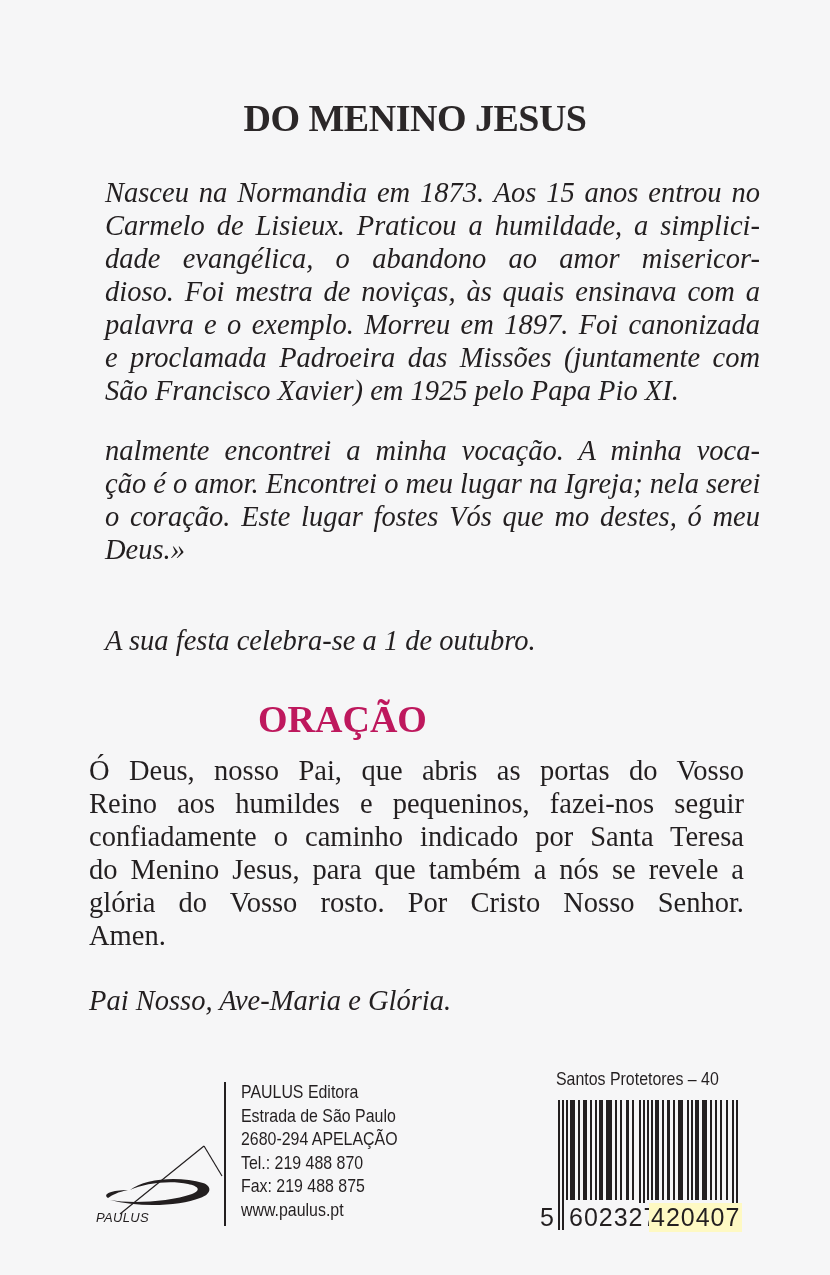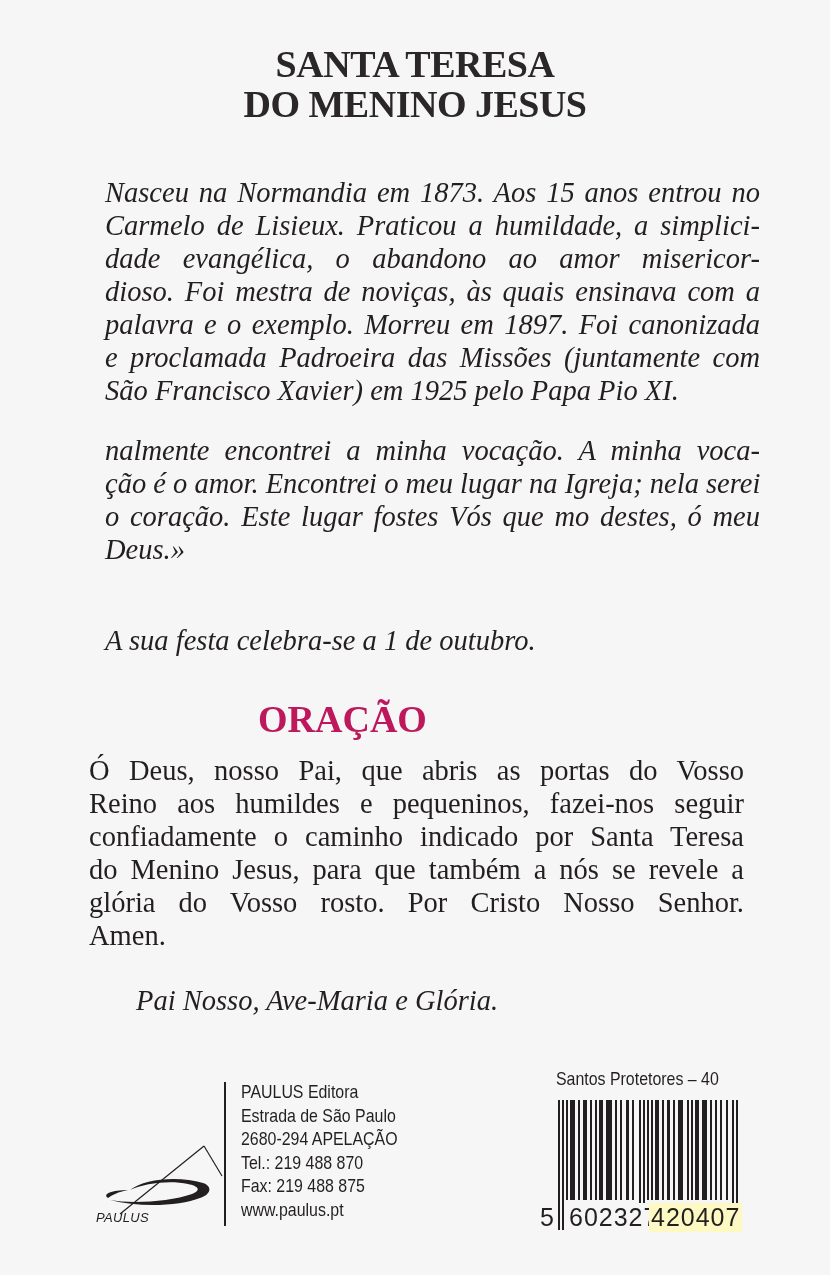--- a/index.html
+++ b/index.html
@@ -25,21 +25,21 @@
       width: 830px;
       text-align: center;
       font-family: "Liberation Serif", serif;
       font-weight: bold;
       font-size: 38px;
       line-height: 48px;
       letter-spacing: -0.5px;
       color: #2b2728;
     }
     .title.l1 { top: 40px; }
-    .title.l2 { top: 80px; }
+    .title.l2 { top: 94px; }
     .bio {
       position: absolute;
       left: 89px;
       width: 655px;
       font-family: "Liberation Serif", serif;
       font-style: italic;
       font-size: 28.5px;
       line-height: 33px;
       text-align: justify;
       color: #231f20;
@@ -85,21 +85,20 @@
     .prayer .line.last { text-align-last: left; }
     .closing {
       position: absolute;
       left: 89px;
       top: 984px;
       font-family: "Liberation Serif", serif;
       font-style: italic;
       font-size: 28.5px;
       line-height: 33px;
       color: #231f20;
-      margin-left: 47px;
     }
     .logo {
       position: absolute;
       left: 100px;
       top: 1128px;
       width: 125px;
       height: 105px;
     }
     .logo-label {
       position: absolute;
@@ -161,21 +160,20 @@
     }
     .barcode-digits .first { position: absolute; left: 0; top: 0; }
     .barcode-digits .g1 { position: absolute; left: 27px; top: 0; letter-spacing: 1px; background: #f6f6f7; padding: 0 2px; }
     .barcode-digits .g2 { position: absolute; left: 109px; top: 0; letter-spacing: 1px; background: #fef9c3; padding: 0 2px; }
   </style>
 </head>
 <body>
 
 <div class="page">
 
-  <div class="title l1">SANTA TERESA</div>
   <div class="title l2">DO MENINO JESUS</div>
 
   <div class="bio" style="top:160px;">
     <span class="line">Nasceu na Normandia em 1873. Aos 15 anos entrou no</span>
     <span class="line">Carmelo de Lisieux. Praticou a humildade, a simplici-</span>
     <span class="line">dade evangélica, o abandono ao amor misericor-</span>
     <span class="line">dioso. Foi mestra de noviças, às quais ensinava com a</span>
     <span class="line">palavra e o exemplo. Morreu em 1897. Foi canonizada</span>
     <span class="line">e proclamada Padroeira das Missões (juntamente com</span>
     <span class="line last">São Francisco Xavier) em 1925 pelo Papa Pio XI.</span>

